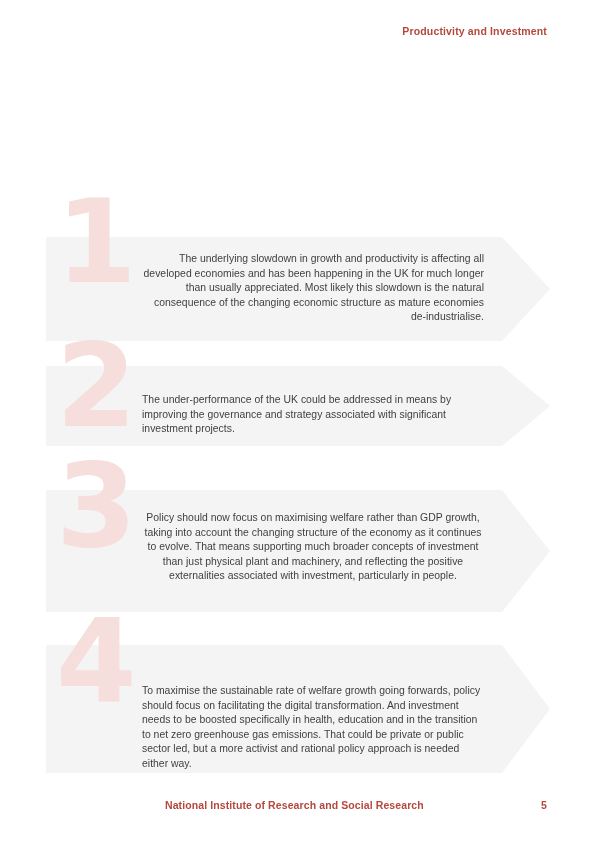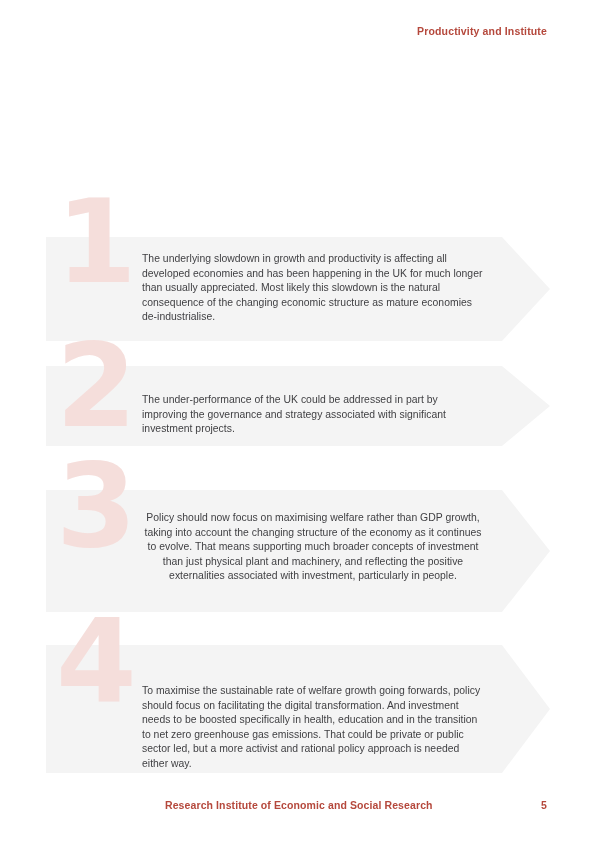--- a/index.html
+++ b/index.html
@@ -79,21 +79,21 @@
     font-family: "Liberation Sans", sans-serif;
     font-size: 10.4px;
     line-height: 14.6px;
     color: #3f3f42;
     letter-spacing: 0.02px;
   }
 
   
   #item-1 .chevron-band   { top: 237px; height: 104px; }
   #item-1 .chevron-number { top: 194px; }
-  #item-1 .chevron-text   { top: 252px; }
+  #item-1 .chevron-text   { top: 252px; text-align: right; }
 
   #item-2 .chevron-band   { top: 366px; height: 80px; }
   #item-2 .chevron-number { top: 338px; }
   #item-2 .chevron-text   { top: 393px; }
 
   #item-3 .chevron-band   { top: 490px; height: 122px; }
   #item-3 .chevron-number { top: 458px; }
   #item-3 .chevron-text   { top: 511px; text-align: center; }
 
   #item-4 .chevron-band   { top: 645px; height: 128px; }
@@ -118,48 +118,48 @@
   }
   #page-number {
     float: right;
   }
 </style>
 </head>
 <body>
 
 <div id="page">
 
-  <div id="running-head">Productivity and Institute</div>
+  <div id="running-head">Productivity and Investment</div>
 
   <div id="chevron-list">
 
     <div class="chevron-item" id="item-1">
       <div class="chevron-band"></div>
       <div class="chevron-number">1</div>
       <div class="chevron-text">The underlying slowdown in growth and productivity is affecting all developed economies and has been happening in the UK for much longer than usually appreciated. Most likely this slowdown is the natural consequence of the changing economic structure as mature economies de-industrialise.</div>
     </div>
 
     <div class="chevron-item" id="item-2">
       <div class="chevron-band"></div>
       <div class="chevron-number">2</div>
-      <div class="chevron-text">The under-performance of the UK could be addressed in part by improving the governance and strategy associated with significant investment projects.</div>
+      <div class="chevron-text">The under-performance of the UK could be addressed in means by improving the governance and strategy associated with significant investment projects.</div>
     </div>
 
     <div class="chevron-item" id="item-3">
       <div class="chevron-band"></div>
       <div class="chevron-number">3</div>
       <div class="chevron-text">Policy should now focus on maximising welfare rather than GDP growth, taking into account the changing structure of the economy as it continues to evolve. That means supporting much broader concepts of investment than just physical plant and machinery, and reflecting the positive externalities associated with investment, particularly in people.</div>
     </div>
 
     <div class="chevron-item" id="item-4">
       <div class="chevron-band"></div>
       <div class="chevron-number">4</div>
       <div class="chevron-text">To maximise the sustainable rate of welfare growth going forwards, policy should focus on facilitating the digital transformation. And investment needs to be boosted specifically in health, education and in the transition to net zero greenhouse gas emissions. That could be private or public sector led, but a more activist and rational policy approach is needed either way.</div>
     </div>
 
   </div>
 
   <div id="page-footer">
-    <span id="footer-org">Research Institute of Economic and Social Research</span>
+    <span id="footer-org">National Institute of Research and Social Research</span>
     <span id="page-number">5</span>
   </div>
 
 </div>
 
 </body></html>

